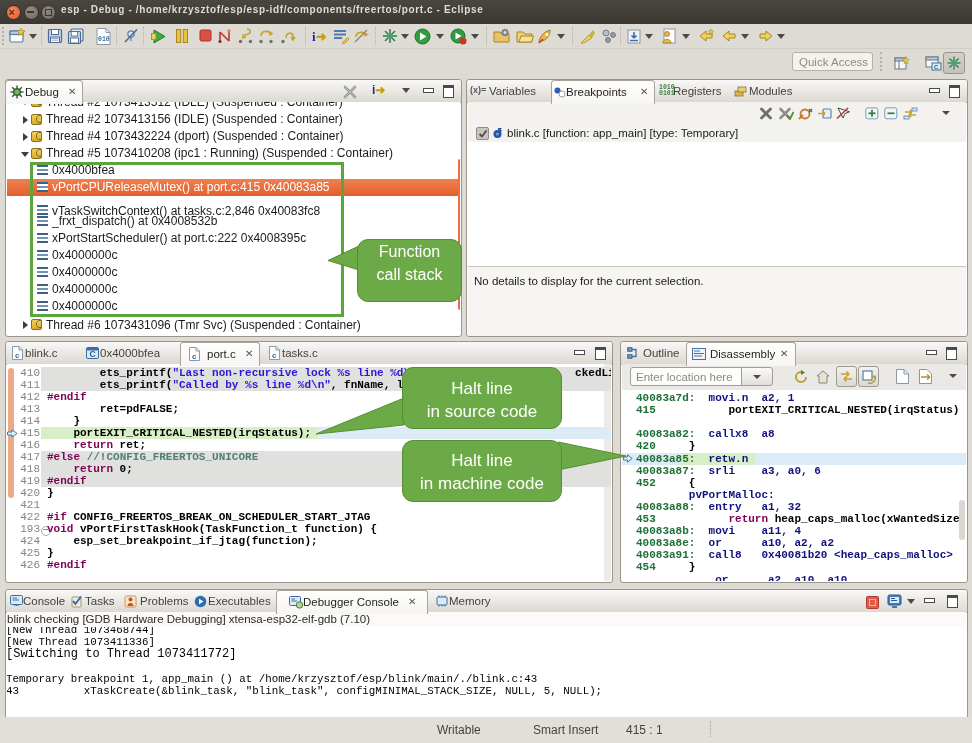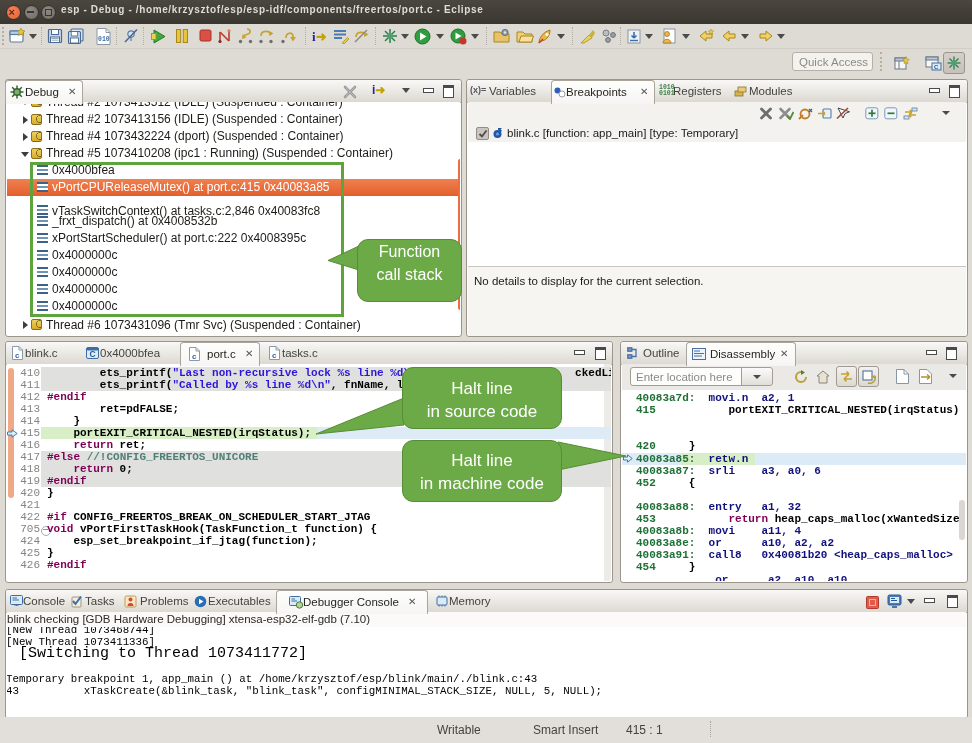--- a/index.html
+++ b/index.html
@@ -487,21 +487,21 @@
       <div class="ln" style="top:39px;">413</div>
       <div class="ln" style="top:51px;">414</div>
       <div class="ln" style="top:63px;">415</div>
       <div class="ln" style="top:75px;">416</div>
       <div class="ln" style="top:87px;">417</div>
       <div class="ln" style="top:99px;">418</div>
       <div class="ln" style="top:111px;">419</div>
       <div class="ln" style="top:123px;">420</div>
       <div class="ln" style="top:135px;">421</div>
       <div class="ln" style="top:147px;">422</div>
-      <div class="ln" style="top:159px;">705</div>
+      <div class="ln" style="top:159px;">193</div>
       <div class="ln" style="top:171px;">424</div>
       <div class="ln" style="top:183px;">425</div>
       <div class="ln" style="top:195px;">426</div>
     <div class="a" style="left:34px;top:161.5px;width:8px;height:8px;border:1px solid #9ab0c0;border-radius:50%;background:#fff;"></div>
     <div class="a" style="left:35.5px;top:164.5px;width:5px;height:1.2px;background:#7a94a8;"></div>
     <div class="cl" style="top:3px;">        ets_printf(<span class="st">"Last non-recursive lock %s line %d\n"</span>,                      ckedLine);</div>
     <div class="cl" style="top:15px;">        ets_printf(<span class="st">"Called by %s line %d\n"</span>, fnName, lastLockedLine);</div>
     <div class="cl" style="top:27px;"><span class="kw">#endif</span></div>
     <div class="cl" style="top:39px;">        ret=pdFALSE;</div>
     <div class="cl" style="top:51px;">    }</div>
@@ -590,24 +590,26 @@
   </div>
   <div class="a" id="dacontent" style="left:1px;top:48px;width:344px;height:191px;overflow:hidden;background:#fff;border-radius:0 0 3px 3px;">
     <div class="a" style="left:337px;top:110px;width:6px;height:40px;background:#dad7d2;border-radius:3px;"></div>
     <div class="a" style="left:0;top:62.5px;width:344px;height:12.1px;background:#ddebf7;"></div>
     <div class="a" style="left:59px;top:62.5px;width:74px;height:12.1px;background:#d7eec6;"></div>
     <svg class="a" style="left:1px;top:64px;" width="10" height="9" viewBox="0 0 10 9">
         <path d="M0.5 3 H4.5 V0.8 L9.2 4.5 L4.5 8.2 V6 H0.5 Z" fill="#d8f0fa" stroke="#3a6ea8" stroke-width="0.9"></path>
       </svg>
     <div class="dl" style="top:2px;"><span class="adr">40083a7d:</span><span class="nv">  movi.n  a2, 1</span></div>
     <div class="dl" style="top:14.1px;"><span class="adr">415</span>           portEXIT_CRITICAL_NESTED(irqStatus)</div>
+    <div class="dl" style="top:38.3px;"><span class="adr">40083a82:</span><span class="nv">  callx8  a8</span></div>
     <div class="dl" style="top:50.4px;"><span class="adr">420</span>     }</div>
     <div class="dl" style="top:62.5px;"><span class="adr">40083a85:</span><span class="nv">  retw.n</span></div>
     <div class="dl" style="top:74.6px;"><span class="adr">40083a87:</span><span class="nv">  srli    a3, a0, 6</span></div>
     <div class="dl" style="top:86.7px;"><span class="adr">452</span>     {</div>
+    <div class="dl" style="top:98.8px;"><span class="nv">        pvPortMalloc:</span></div>
     <div class="dl" style="top:110.9px;"><span class="adr">40083a88:</span><span class="nv">  entry   a1, 32</span></div>
     <div class="dl" style="top:123px;"><span class="adr">453</span>           <span class="kw">return</span> heap_caps_malloc(xWantedSize</div>
     <div class="dl" style="top:135.1px;"><span class="adr">40083a8b:</span><span class="nv">  movi    a11, 4</span></div>
     <div class="dl" style="top:147.2px;"><span class="adr">40083a8e:</span><span class="nv">  or      a10, a2, a2</span></div>
     <div class="dl" style="top:159.3px;"><span class="adr">40083a91:</span><span class="nv">  call8   0x40081b20 &lt;heap_caps_malloc&gt;</span></div>
     <div class="dl" style="top:171.4px;"><span class="adr">454</span>     }</div>
     <div class="dl" style="top:183.5px;"><span class="nv">            or      a2, a10, a10</span></div>
   </div>
 </div>
 
@@ -691,21 +693,21 @@
     </div>
   <div class="mn" style="left:941px;top:5px;">
       <div style="width:9px;height:9px;border:1px solid #4a4a4a;border-top-width:3px;background:#fff;"></div>
     </div>
   <div class="a" style="left:1px;top:22px;width:959px;height:15px;background:#fbfaf8;">
     <div class="a" style="left:0px;top:0.5px;font-size:11.5px;color:#2b2a26;">blink checking [GDB Hardware Debugging] xtensa-esp32-elf-gdb (7.10)</div>
   </div>
   <div class="a" id="cslcontent" style="left:1px;top:37px;width:959px;height:90px;overflow:hidden;background:#fff;border-radius:0 0 3px 3px;">
     <div class="mono a" style="left:-1px;top:-3px;font-size:10.8px;line-height:12.2px;color:#000;">[New Thread 1073468744]</div>
     <div class="mono a" style="left:-1px;top:9px;font-size:10.8px;line-height:12.2px;color:#000;">[New Thread 1073411336]</div>
-    <div class="mono a" style="left:-1px;top:21px;font-size:15px;line-height:12.2px;color:#000;padding-left:13px;">[Switching to Thread 1073411772]</div>
+    <div class="mono a" style="left:-1px;top:21px;font-size:12px;line-height:12.2px;color:#000;">[Switching to Thread 1073411772]</div>
     <div class="mono a" style="left:-1px;top:46px;font-size:10.8px;line-height:12.2px;color:#000;">Temporary breakpoint 1, app_main () at /home/krzysztof/esp/blink/main/./blink.c:43</div>
     <div class="mono a" style="left:-1px;top:58px;font-size:10.8px;line-height:12.2px;color:#000;">43          xTaskCreate(&amp;blink_task, "blink_task", configMINIMAL_STACK_SIZE, NULL, 5, NULL);</div>
   </div>
 </div>
 
 <div class="a" style="left:0;top:717px;width:972px;height:26px;background:#e2dfda;">
   <div class="a" style="left:437px;top:5.5px;font-size:12px;color:#45433e;">Writable</div>
   <div class="a" style="left:533px;top:5.5px;font-size:12px;color:#45433e;">Smart Insert</div>
   <div class="a" style="left:626px;top:5.5px;font-size:12px;color:#45433e;">415 : 1</div>
   <div class="a" style="left:710px;top:4px;height:16px;border-left:1px dotted #a9a49c;"></div>

